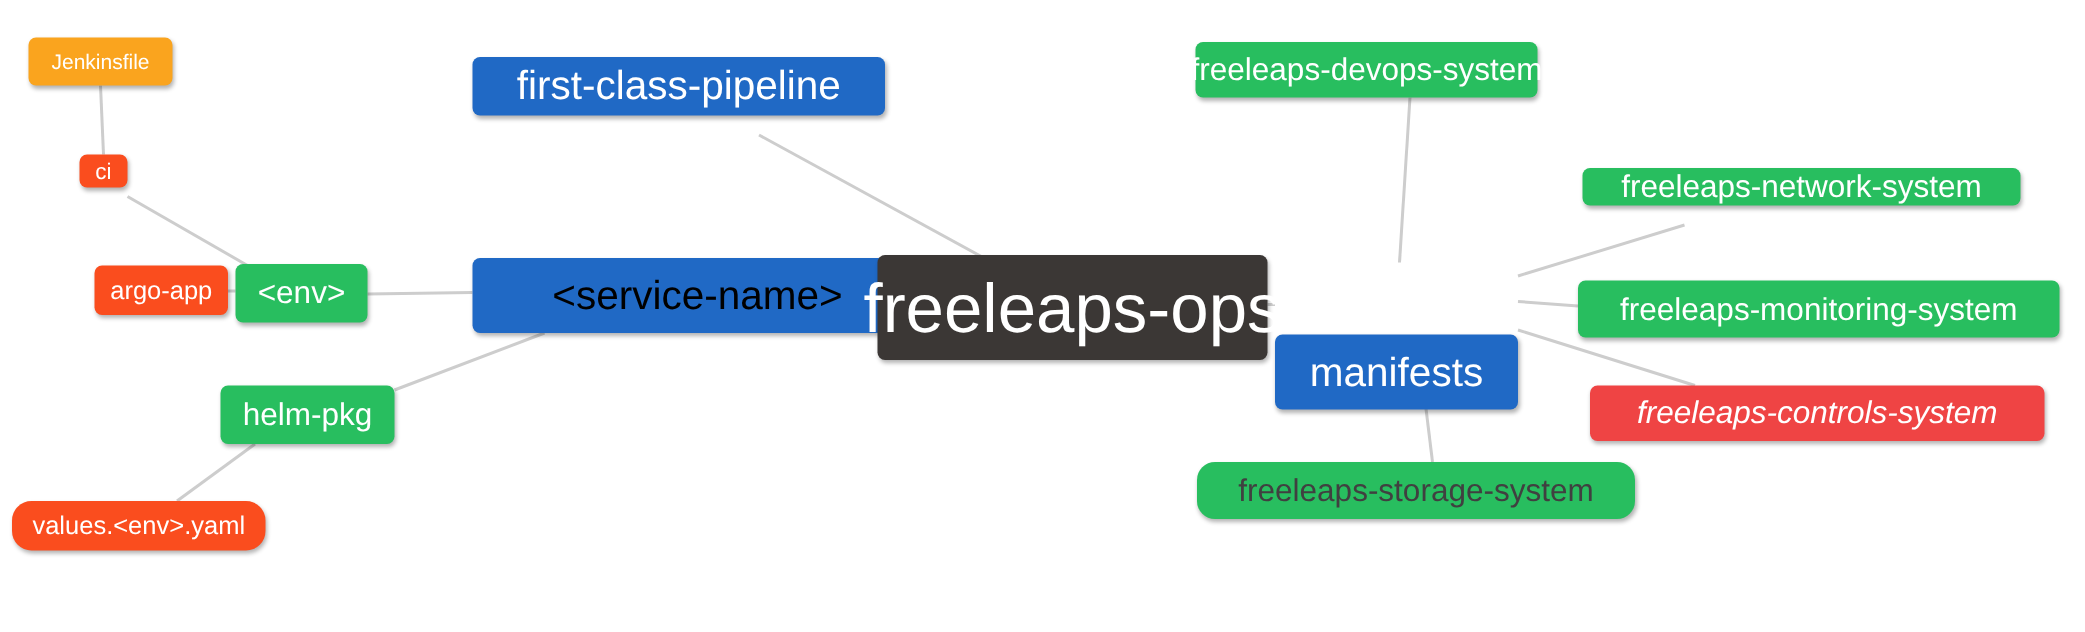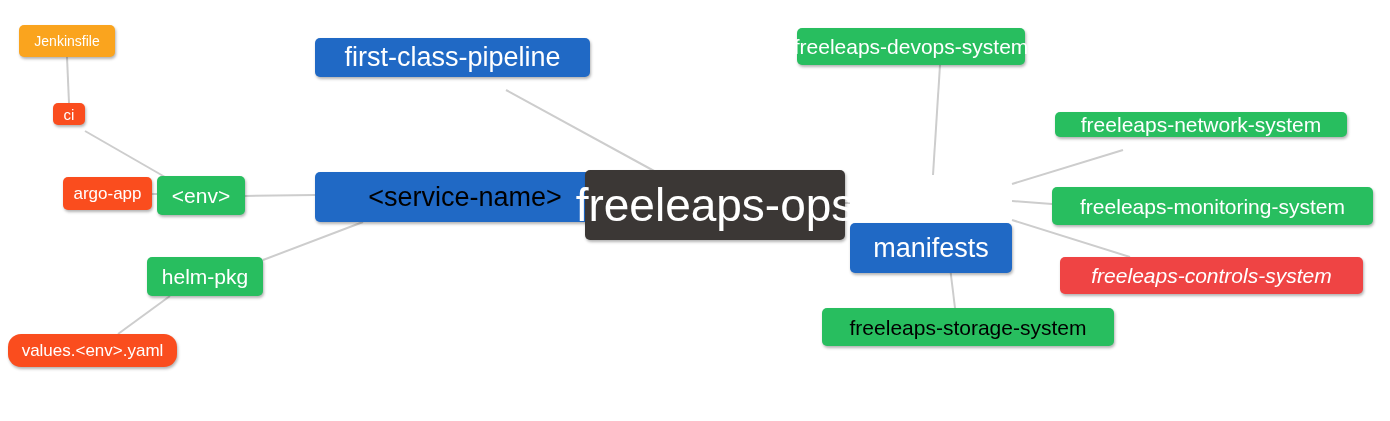--- a/index.html
+++ b/index.html
@@ -89,16 +89,16 @@
     </div>
     <div class="mm-node" style="left: 1055px; top: 112px; width: 292px; height: 25px; font-size: 21px; background: rgb(40, 190, 95); color: rgb(255, 255, 255);">
       <span>freeleaps-network-system</span>
     </div>
     <div class="mm-node" style="left: 1052px; top: 187px; width: 321px; height: 38px; font-size: 21px; background: rgb(40, 190, 95); color: rgb(255, 255, 255);">
       <span>freeleaps-monitoring-system</span>
     </div>
     <div class="mm-node" style="left: 1060px; top: 257px; width: 303px; height: 37px; font-size: 21px; background: #ef4444; color: rgb(255, 255, 255); font-style: italic;">
       <span>freeleaps-controls-system</span>
     </div>
-    <div class="mm-node" style="left: 822px; top: 308px; width: 292px; height: 38px; font-size: 21px; background: rgb(40, 190, 95); color: #000000;">
+    <div class="mm-node" style="left: 798px; top: 308px; width: 292px; height: 38px; font-size: 21px; background: rgb(40, 190, 95); color: #404040; border-radius: 12px;">
       <span>freeleaps-storage-system</span>
     </div>
   </div>
 
 </body></html>

